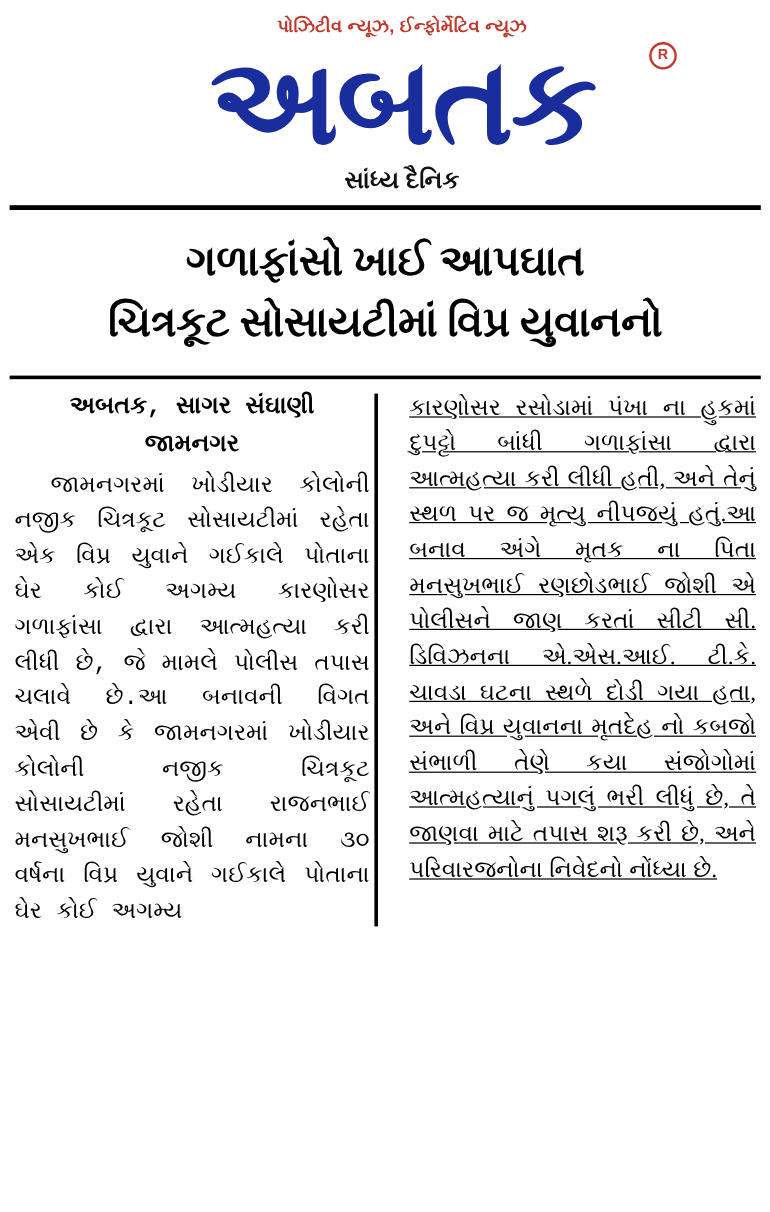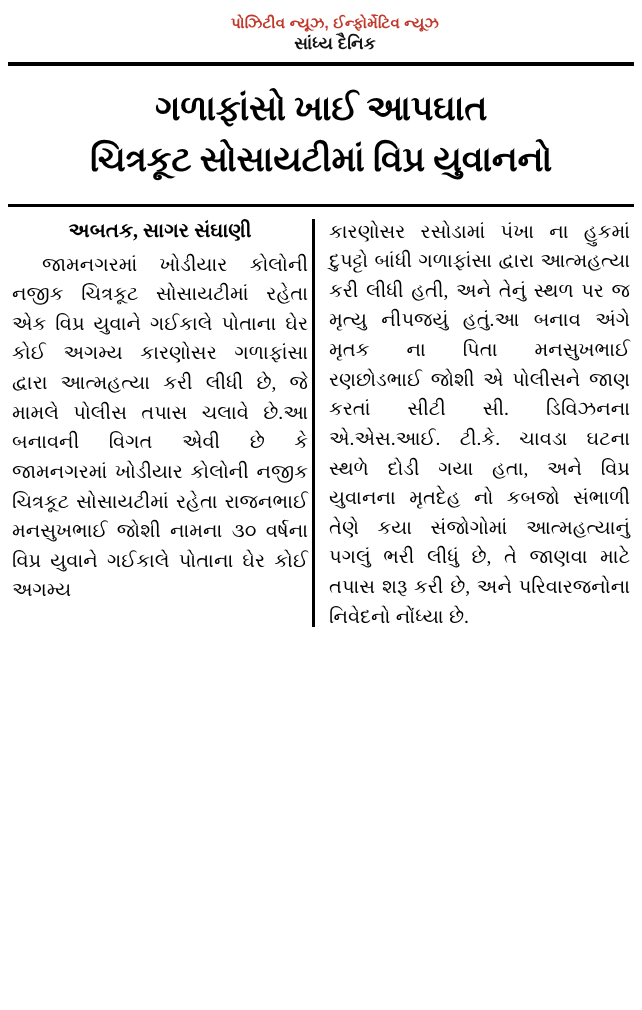--- a/index.html
+++ b/index.html
@@ -63,21 +63,21 @@
     color: #c0392b;
     font-family: "Liberation Sans", "DejaVu Sans", sans-serif;
     font-size: 12px;
     font-weight: bold;
     line-height: 17px;
     text-align: center;
   }
   .tagline-bottom {
     font-family: "Liberation Sans", "DejaVu Sans", sans-serif;
     font-weight: bold;
-    font-size: 17px;
+    font-size: 20px;
     color: #111111;
     margin-top: 2px;
     margin-bottom: 8px;
   }
 
   .rule-thick {
     height: 4px;
     background: #000000;
     margin: 6px 8px 0 8px;
   }
@@ -106,31 +106,33 @@
     padding: 10px 12px 0 12px;
     box-sizing: border-box;
     gap: 0;
   }
   .col {
     box-sizing: border-box;
   }
   .col-left {
     width: 300px;
     padding-right: 4px;
+    font-family: Liberation Mono, monospace;
   }
   .col-divider {
     width: 3px;
     background: #000000;
     margin-top: 2px;
     margin-bottom: 4px;
     flex: 0 0 3px;
   }
   .col-right {
     width: 315px;
-    padding-left: 14px;
+    padding-left: 26px;
+    text-decoration: underline;
   }
 
   .byline {
     text-align: center;
     font-weight: bold;
     font-size: 20px;
     line-height: 1.35;
     margin-bottom: 6px;
   }
   .byline-city {
@@ -166,35 +168,40 @@
     font-weight: bold;
   }
 </style>
 </head>
 <body>
 
 <div class="page">
 
   <div class="masthead">
     <div class="tagline-top">પોઝિટીવ ન્યૂઝ, ઈન્ફોર્મેટિવ ન્યૂઝ</div>
+    <div class="logo-row">
+      <span class="logo-word">અબતક</span>
+      <span class="reg-mark">R</span>
+    </div>
     <div class="tagline-bottom">સાંધ્ય દૈનિક</div>
   </div>
 
   <div class="rule-thick"></div>
 
   <div class="headline">
     <span class="headline-line">ગળાફાંસો ખાઈ આપઘાત</span>
     <span class="headline-line">ચિત્રકૂટ સોસાયટીમાં વિપ્ર યુવાનનો</span>
   </div>
 
   <div class="rule-under-headline"></div>
 
   <div class="body-wrap">
     <div class="col col-left">
       <div class="byline">અબતક, સાગર સંઘાણી</div>
+      <div class="byline-city">જામનગર</div>
       <p class="body-text indent">જામનગરમાં ખોડીયાર કોલોની નજીક ચિત્રકૂટ સોસાયટીમાં રહેતા એક વિપ્ર યુવાને ગઈકાલે પોતાના ઘેર કોઈ અગમ્ય કારણોસર ગળાફાંસા દ્વારા આત્મહત્યા કરી લીધી છે, જે મામલે પોલીસ તપાસ ચલાવે છે.આ બનાવની વિગત એવી છે કે જામનગરમાં ખોડીયાર કોલોની નજીક ચિત્રકૂટ સોસાયટીમાં રહેતા રાજનભાઈ મનસુખભાઈ જોશી નામના ૩૦ વર્ષના વિપ્ર યુવાને ગઈકાલે પોતાના ઘેર કોઈ અગમ્ય</p>
     </div>
 
     <div class="col-divider"></div>
 
     <div class="col col-right">
       <p class="body-text">કારણોસર રસોડામાં પંખા ના હુકમાં દુપટ્ટો બાંધી ગળાફાંસા દ્વારા આત્મહત્યા કરી લીધી હતી, અને તેનું સ્થળ પર જ મૃત્યુ નીપજયું હતું.આ બનાવ અંગે મૃતક ના પિતા મનસુખભાઈ રણછોડભાઈ જોશી એ પોલીસને જાણ કરતાં સીટી સી. ડિવિઝનના એ.એસ.આઈ. ટી.કે. ચાવડા ઘટના સ્થળે દોડી ગયા હતા, અને વિપ્ર યુવાનના મૃતદેહ નો કબજો સંભાળી તેણે કયા સંજોગોમાં આત્મહત્યાનું પગલું ભરી લીધું છે, તે જાણવા માટે તપાસ શરૂ કરી છે, અને પરિવારજનોના નિવેદનો નોંધ્યા છે.</p>
     </div>
   </div>
 

